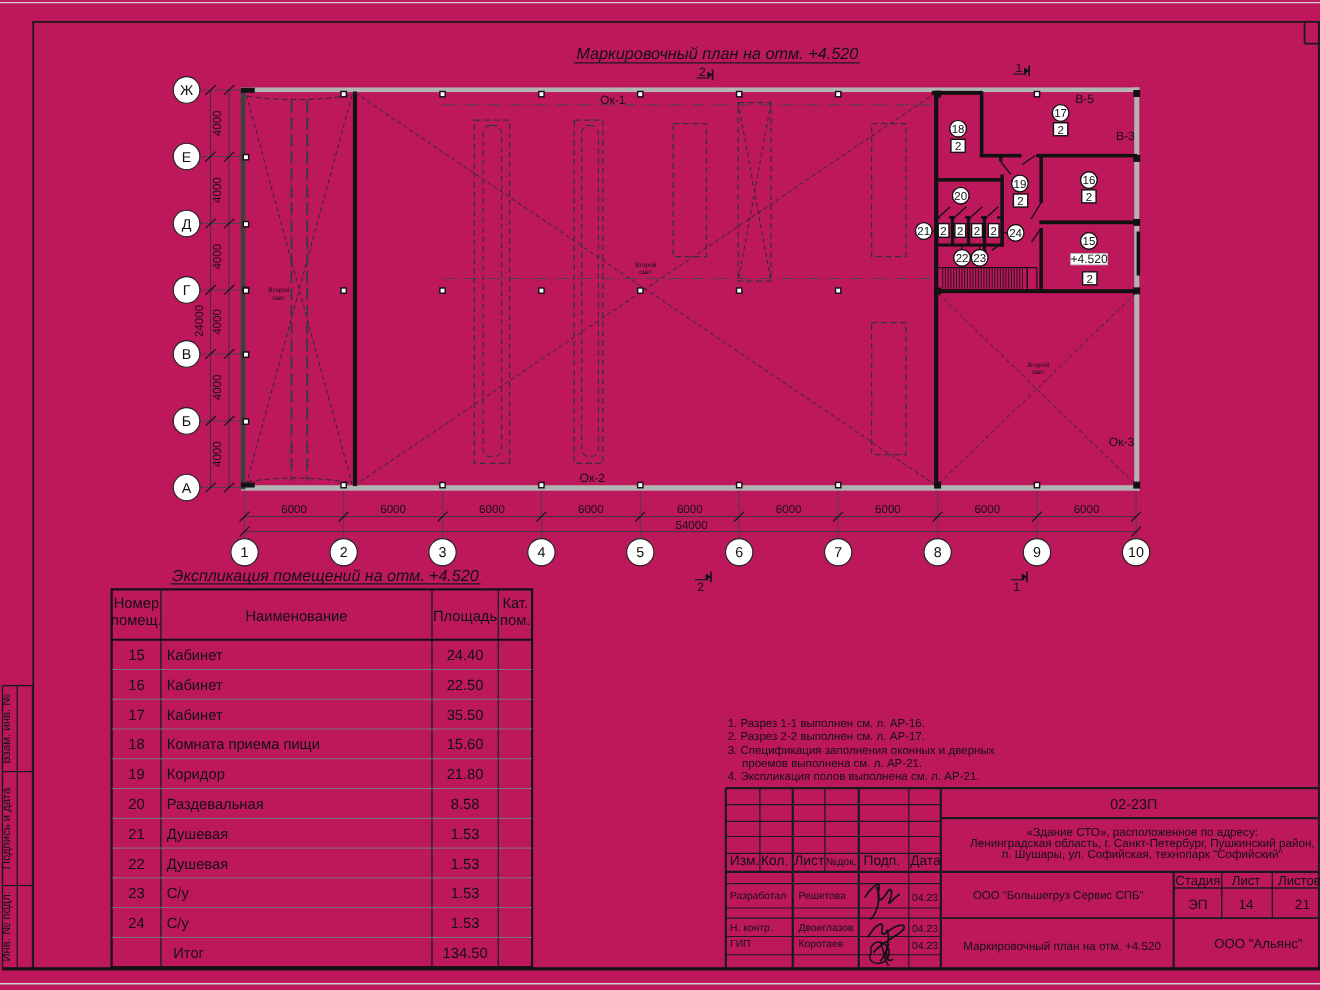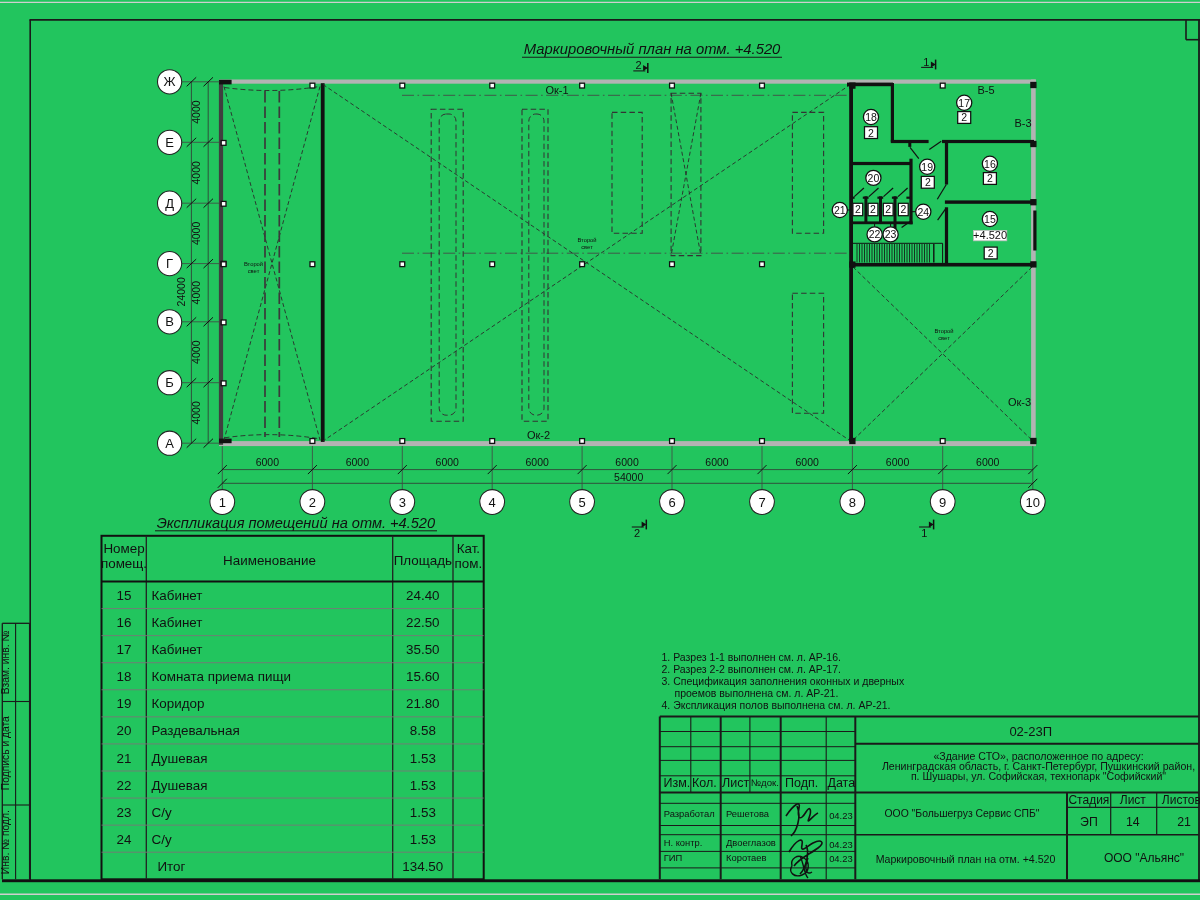--- a/index.html
+++ b/index.html
@@ -1,15 +1,15 @@
 <!DOCTYPE html>
 <html><head><meta charset="utf-8">
 <style>
 html,body{margin:0;padding:0;background:#fff;}
-#sheet{position:relative;width:1200px;height:900px;background:#22c55e;overflow:hidden;
+#sheet{position:relative;width:1200px;height:900px;background:#be185d;overflow:hidden;
 font-family:"Liberation Sans", sans-serif;}
 </style></head><body>
 <div id="sheet">
 <svg width="1200" height="900" viewBox="0 0 1200 900">
 
 <line x1="0" y1="2.4" x2="1200" y2="2.4" stroke="#cfcfcf" stroke-width="1.2" stroke-linecap="butt"></line>
 
 <line x1="30.2" y1="19.7" x2="30.2" y2="880.5" stroke="#1a1a1a" stroke-width="1.6" stroke-linecap="butt"></line>
 <line x1="29.5" y1="19.9" x2="1200" y2="19.9" stroke="#1a1a1a" stroke-width="1.6" stroke-linecap="butt"></line>
 <line x1="1199" y1="19.9" x2="1199" y2="880.5" stroke="#1a1a1a" stroke-width="1.8" stroke-linecap="butt"></line>

